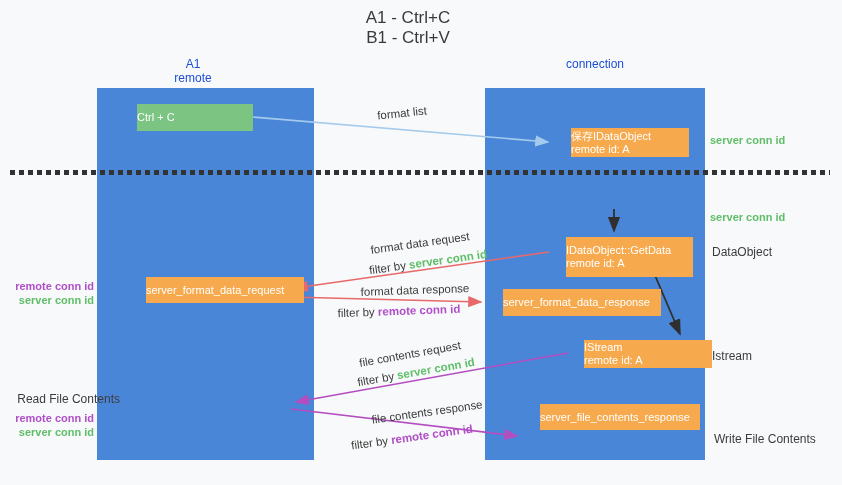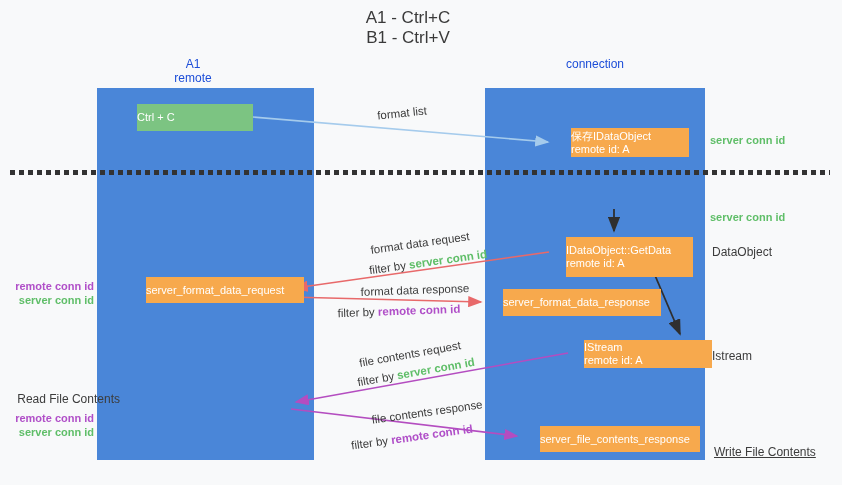--- a/index.html
+++ b/index.html
@@ -115,21 +115,21 @@
   <div class="node orange" style="left:130px;top:277px;width:158px;height:26px;">
     <div>server_format_data_request</div>
   </div>
 
   <div class="node orange" style="left:568px;top:340px;width:128px;height:28px;">
     <div>IStream</div>
     <div>remote id: A</div>
   </div>
 
 
-  <div class="node orange" style="left:524px;top:426px;width:160px;height:26px;">
+  <div class="node orange" style="left:524px;top:404px;width:160px;height:26px;">
     <div>server_file_contents_response</div>
   </div>
 
   <div class="edge-label" style="left:402px;top:113px;transform:translate(-50%,-50%) rotate(-6deg);">format list</div>
 
   <div class="edge-label" style="left:420px;top:243px;transform:translate(-50%,-50%) rotate(-8deg);">format data request</div>
   <div class="edge-label" style="left:428px;top:262px;transform:translate(-50%,-50%) rotate(-8deg);">
     <span>filter by</span>
     <span class="kw-green">server conn id</span>
   </div>
@@ -149,21 +149,21 @@
   <div class="edge-label" style="left:427px;top:412px;transform:translate(-50%,-50%) rotate(-8deg);">file contents response</div>
   <div class="edge-label" style="left:412px;top:437px;transform:translate(-50%,-50%) rotate(-8deg);">
     <span>filter by</span>
     <span class="kw-purple">remote conn id</span>
   </div>
 
   <div class="side-bold-green" style="left:710px;top:134px;">server conn id</div>
   <div class="side-bold-green" style="left:710px;top:211px;">server conn id</div>
   <div class="side-label" style="left:712px;top:245px;">DataObject</div>
   <div class="side-label" style="left:712px;top:349px;">Istream</div>
-  <div class="side-label" style="left:714px;top:445px;text-decoration:underline;">Write File Contents</div>
+  <div class="side-label" style="left:714px;top:432px;">Write File Contents</div>
 
   <div class="connid-block" style="top:279px;">
     <div class="remote">remote conn id</div>
     <div class="server">server conn id</div>
   </div>
 
   <div class="side-label" style="left:0px;top:392px;width:104px;text-align:right;margin-left:16px;">Read File Contents</div>
   <div class="connid-block" style="top:411px;">
     <div class="remote">remote conn id</div>
     <div class="server">server conn id</div>

